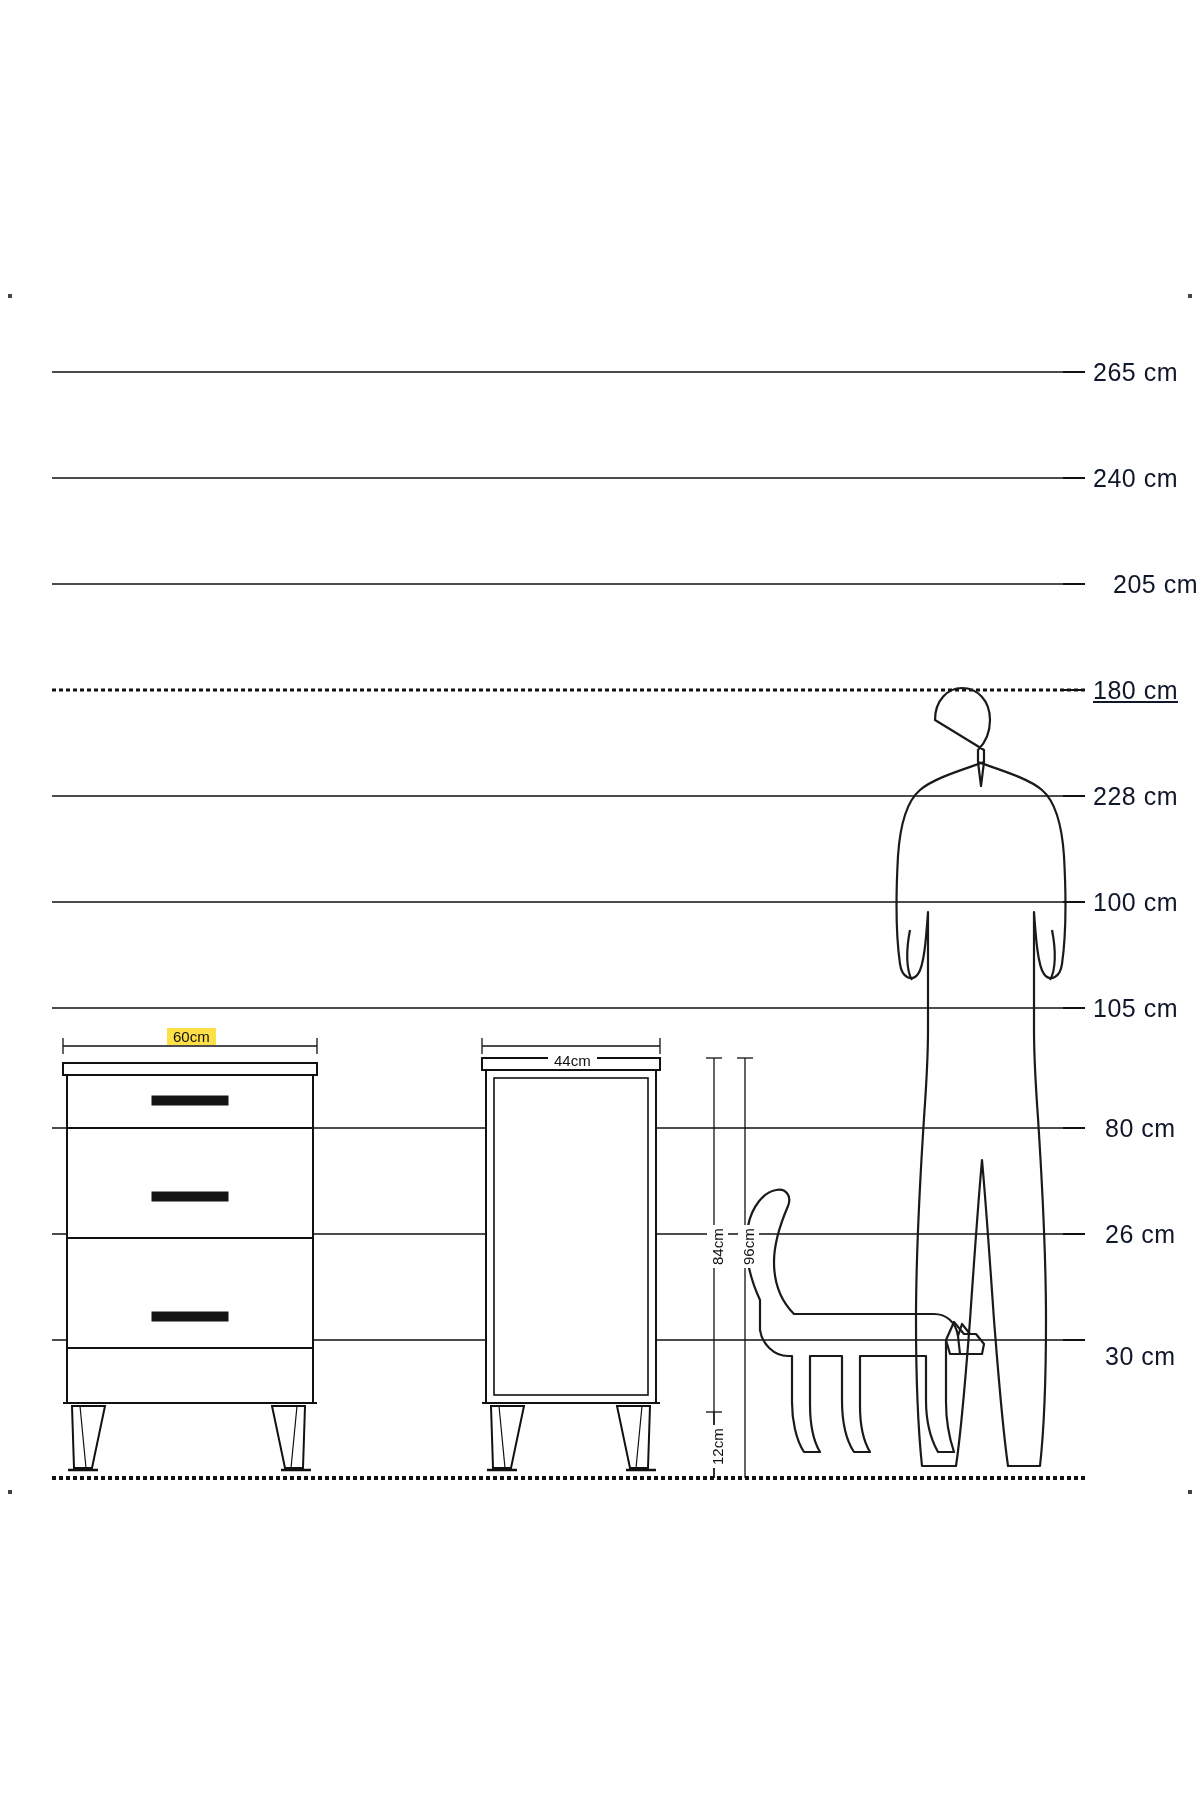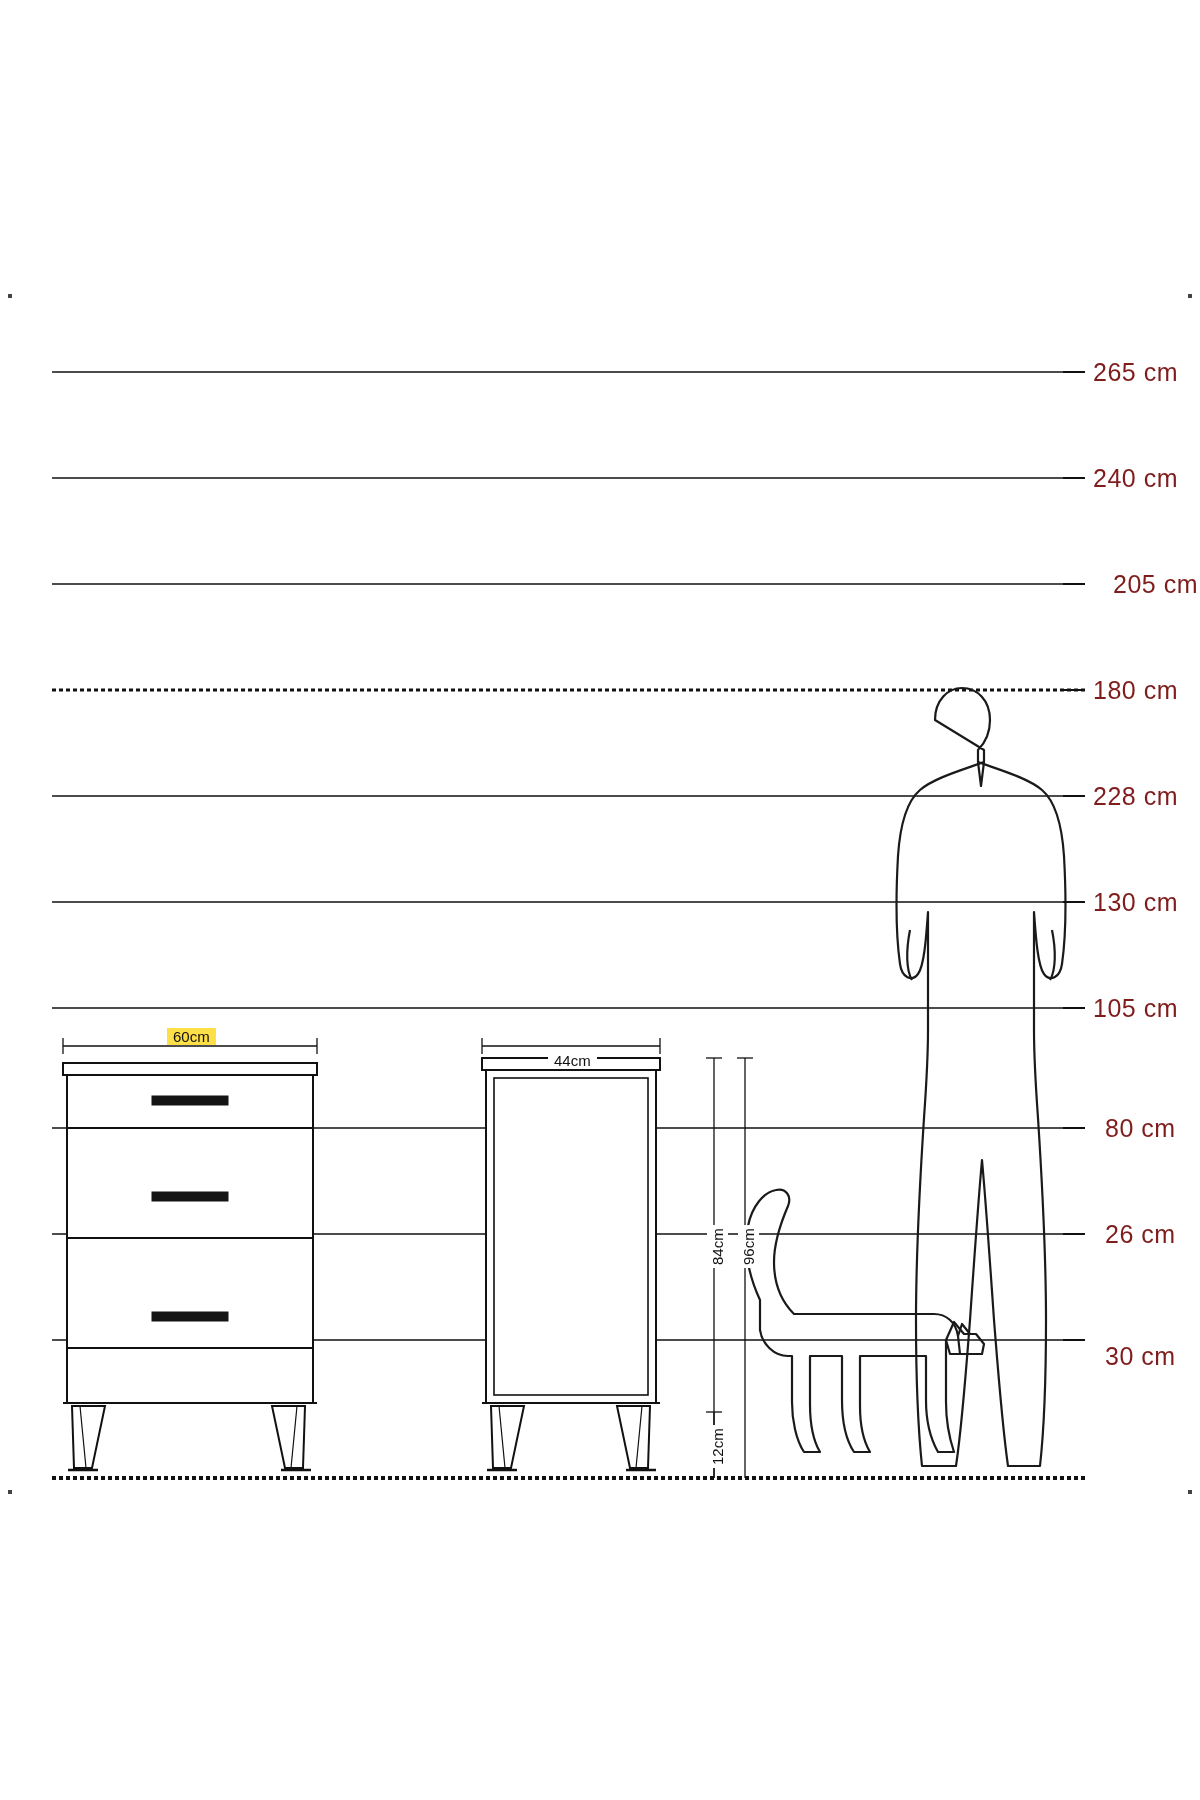--- a/index.html
+++ b/index.html
@@ -19,21 +19,21 @@
     position: absolute;
     left: 0;
     top: 0;
     width: 1200px;
     height: 1800px;
   }
   .scale-label {
     position: absolute;
     font-size: 25px;
     letter-spacing: 0.5px;
-    color: #7f1d1d;
+    color: #0f172a;
     white-space: nowrap;
     text-align: center;
   }
   .dim-label {
     position: absolute;
     font-size: 15px;
     color: #111111;
     white-space: nowrap;
   }
   .dim-label.vert {
@@ -215,23 +215,23 @@
 </svg>
 
 <div class="corner-dot" style="left:8px; top:294px;"></div>
 <div class="corner-dot" style="left:1188px; top:294px;"></div>
 <div class="corner-dot" style="left:8px; top:1490px;"></div>
 <div class="corner-dot" style="left:1188px; top:1490px;"></div>
 
 <div class="scale-label" style="left:1093px; top:358px;">265 cm</div>
 <div class="scale-label" style="left:1093px; top:464px;">240 cm</div>
 <div class="scale-label" style="left:1093px; top:570px;margin-left:20px;">205 cm</div>
-<div class="scale-label" style="left:1093px; top:676px;">180 cm</div>
+<div class="scale-label" style="left:1093px; top:676px;text-decoration:underline;">180 cm</div>
 <div class="scale-label" style="left:1093px; top:782px;">228 cm</div>
-<div class="scale-label" style="left:1093px; top:888px;">130 cm</div>
+<div class="scale-label" style="left:1093px; top:888px;">100 cm</div>
 <div class="scale-label" style="left:1093px; top:994px;">105 cm</div>
 <div class="scale-label" style="left:1105px; top:1114px;">80 cm</div>
 <div class="scale-label" style="left:1105px; top:1220px;">26 cm</div>
 <div class="scale-label" style="left:1105px; top:1326px;margin-top:16px;">30 cm</div>
 
 <div class="dim-label" style="left:167px; top:1028px; background:#fde047; padding:0 6px;">60cm</div>
 <div class="dim-label" style="left:548px; top:1028px; background:#ffffff; padding:0 6px;margin-top:24px;">44cm</div>
 
 <div class="dim-label vert" style="left:707px; top:1268px; background:#ffffff; padding:2px 3px;">84cm</div>
 <div class="dim-label vert" style="left:738px; top:1268px; background:#ffffff; padding:2px 3px;">96cm</div>

